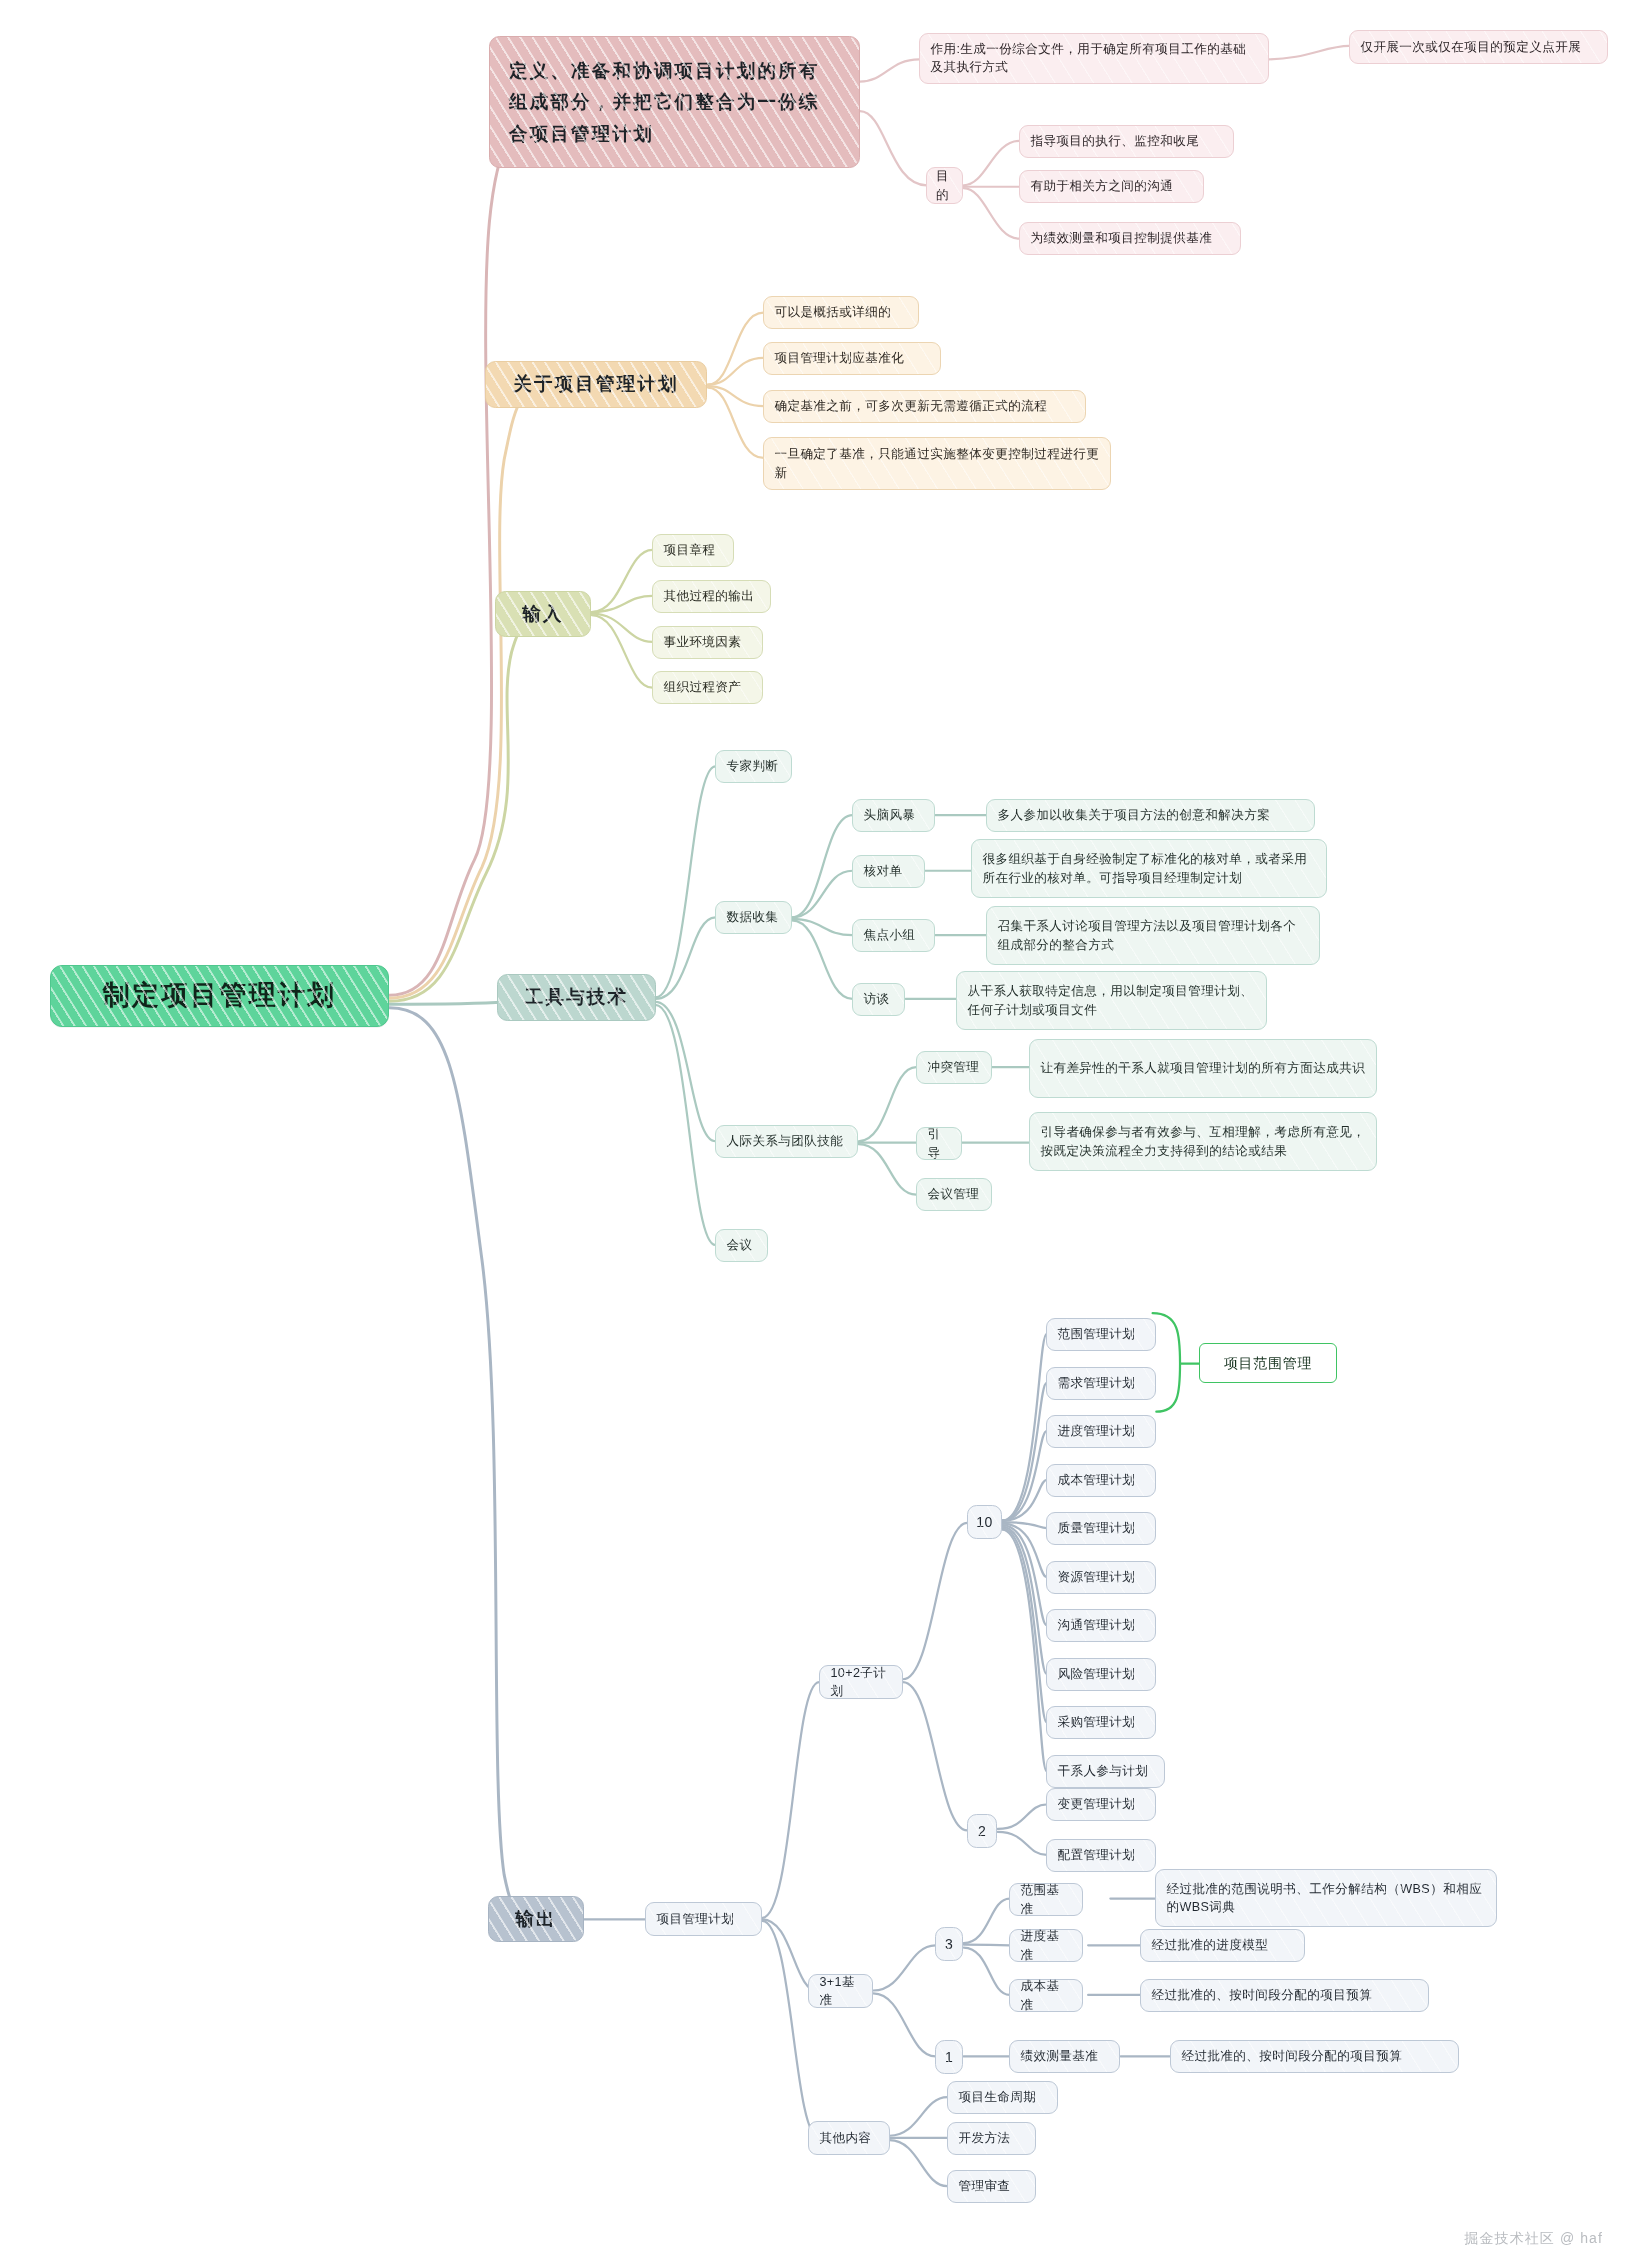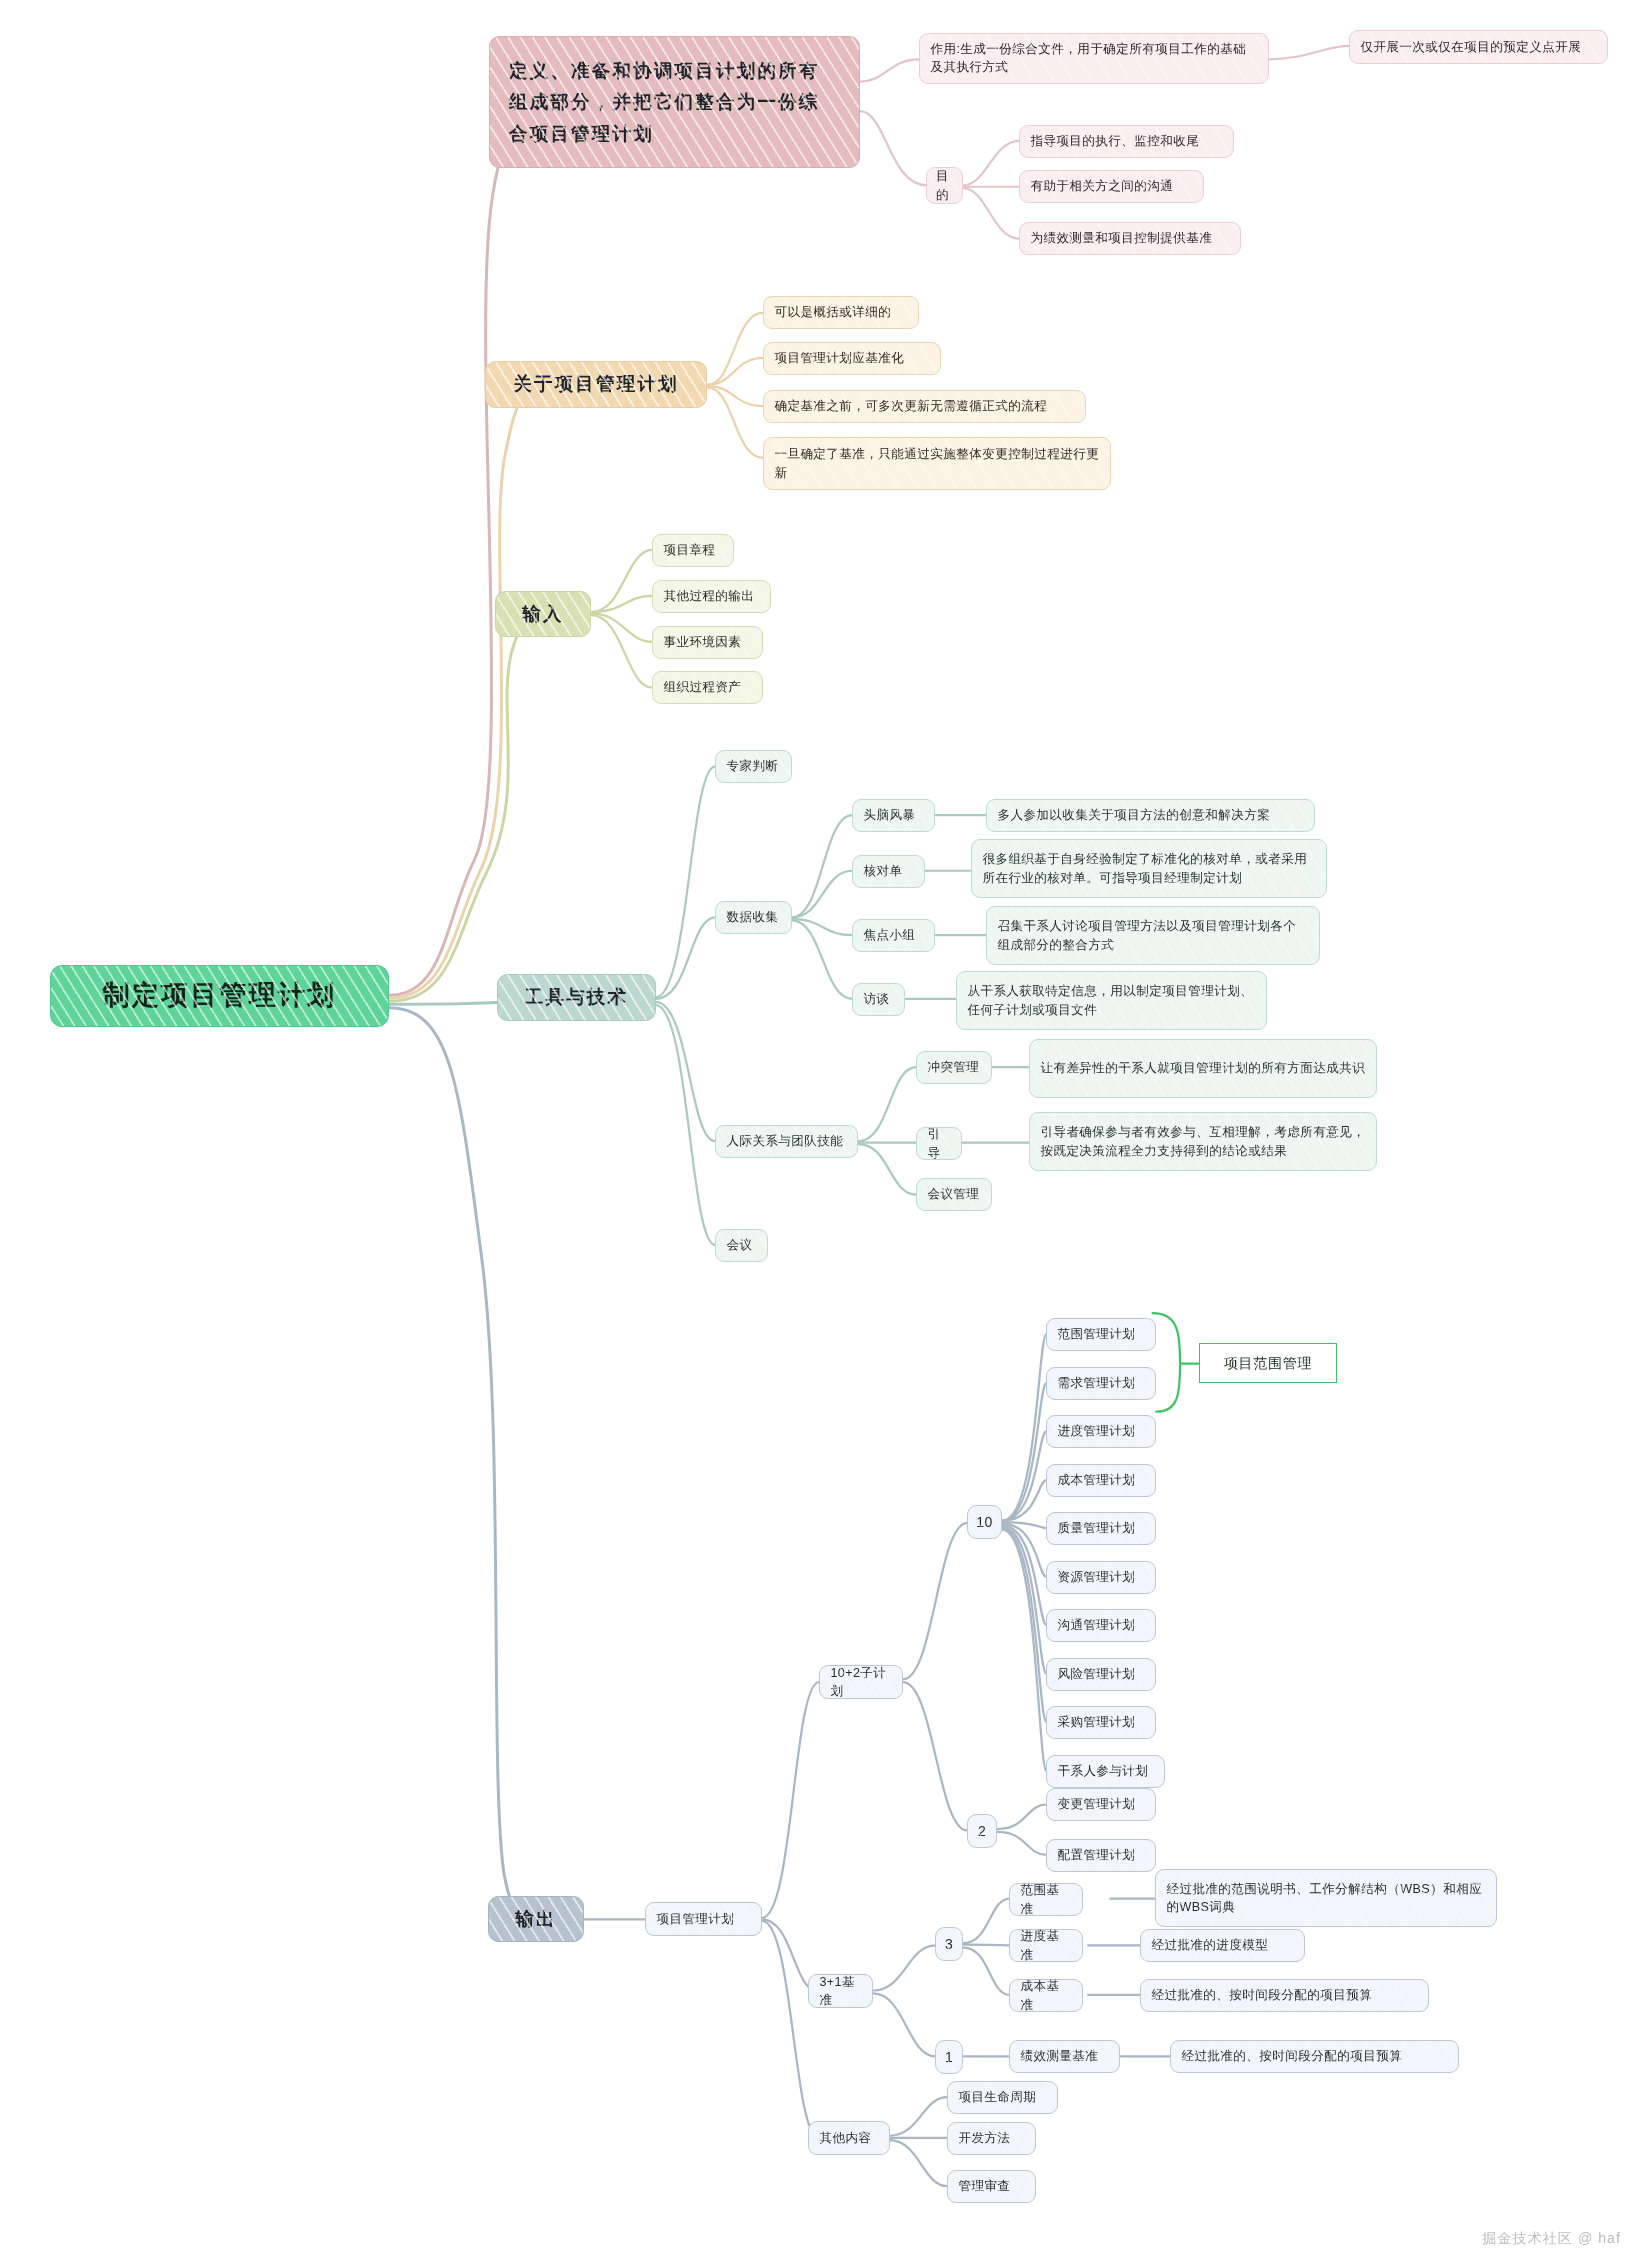--- a/index.html
+++ b/index.html
@@ -86,26 +86,26 @@
   }
   .pink  {background:#fbeef0;border-color:#eccfd3;color:#2b2326;}
   .orange{background:#fdf3e4;border-color:#ecd5b2;color:#2b2620;}
   .greeny{background:#f4f6e8;border-color:#d6ddb6;color:#26281f;}
   .teal  {background:#eef6f2;border-color:#bedbd2;color:#1f2b27;}
   .blue  {background:#f2f5f9;border-color:#bdc8d6;color:#1f262e;}
   .mini  {font-size:12.6px;padding:4.4px 9px;}
   .num   {justify-content:center;font-size:14px;padding:4.4px 7.4px;border-radius:9.6px;}
 
   .callout{
-    background:#ffffff;border:1.8px solid #3fc463;border-radius:0;
+    background:#ffffff;border:1.8px solid #3fc463;border-radius:6px;
     font-size:14px;color:#16321f;padding:6px 12px;letter-spacing:0.7px;
   }
 
   .watermark{
-    position:absolute;right:18px;bottom:13.3px;
+    position:absolute;right:36px;bottom:13.3px;
     font-size:14px;color:#b9bcc0;letter-spacing:1.1px;
   }
 </style>
 </head>
 <body>
 
 <div id="root">
 
   <svg id="edges" viewBox="0 0 2211 3051">
     <g fill="none" stroke-linecap="round">

